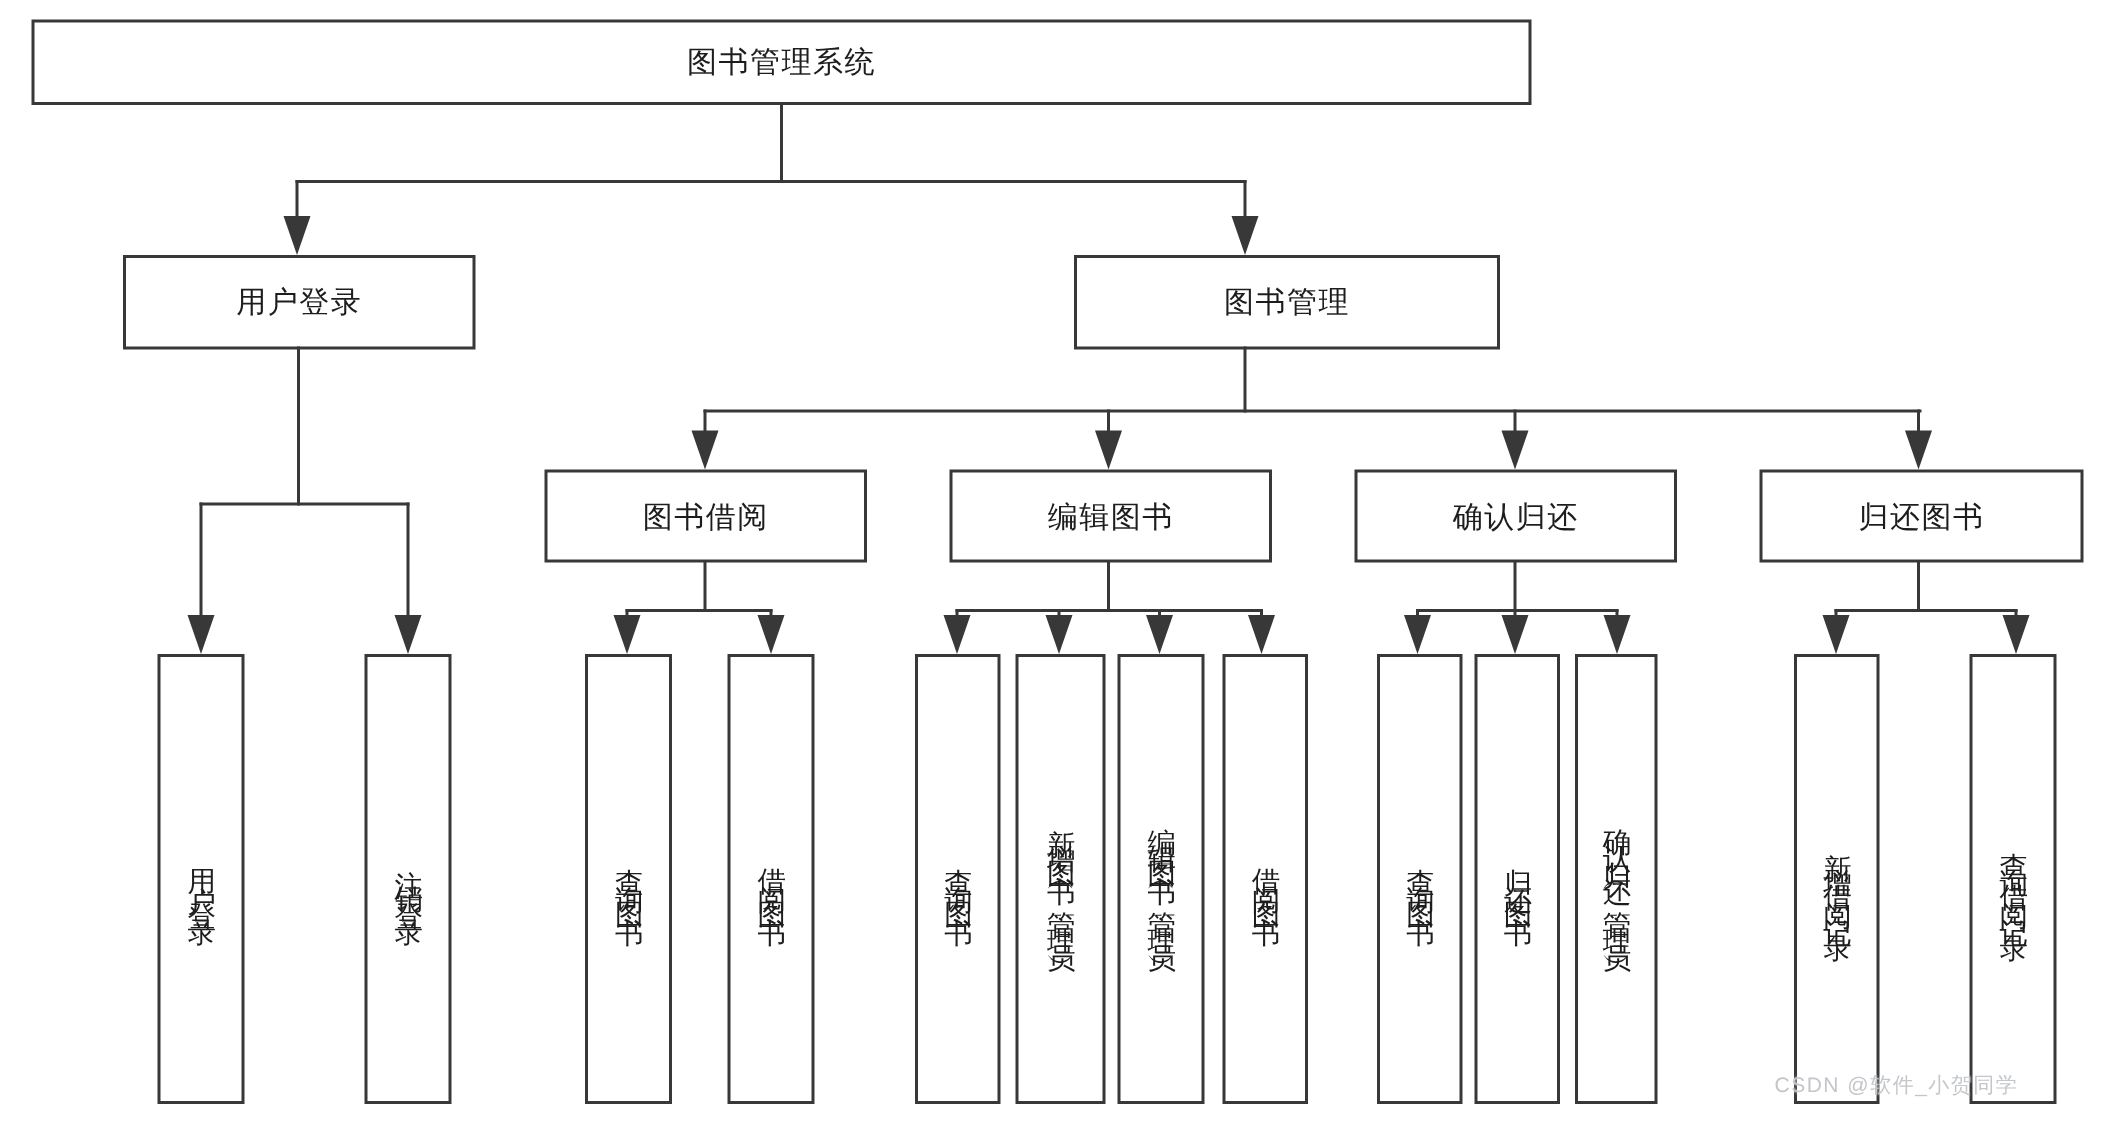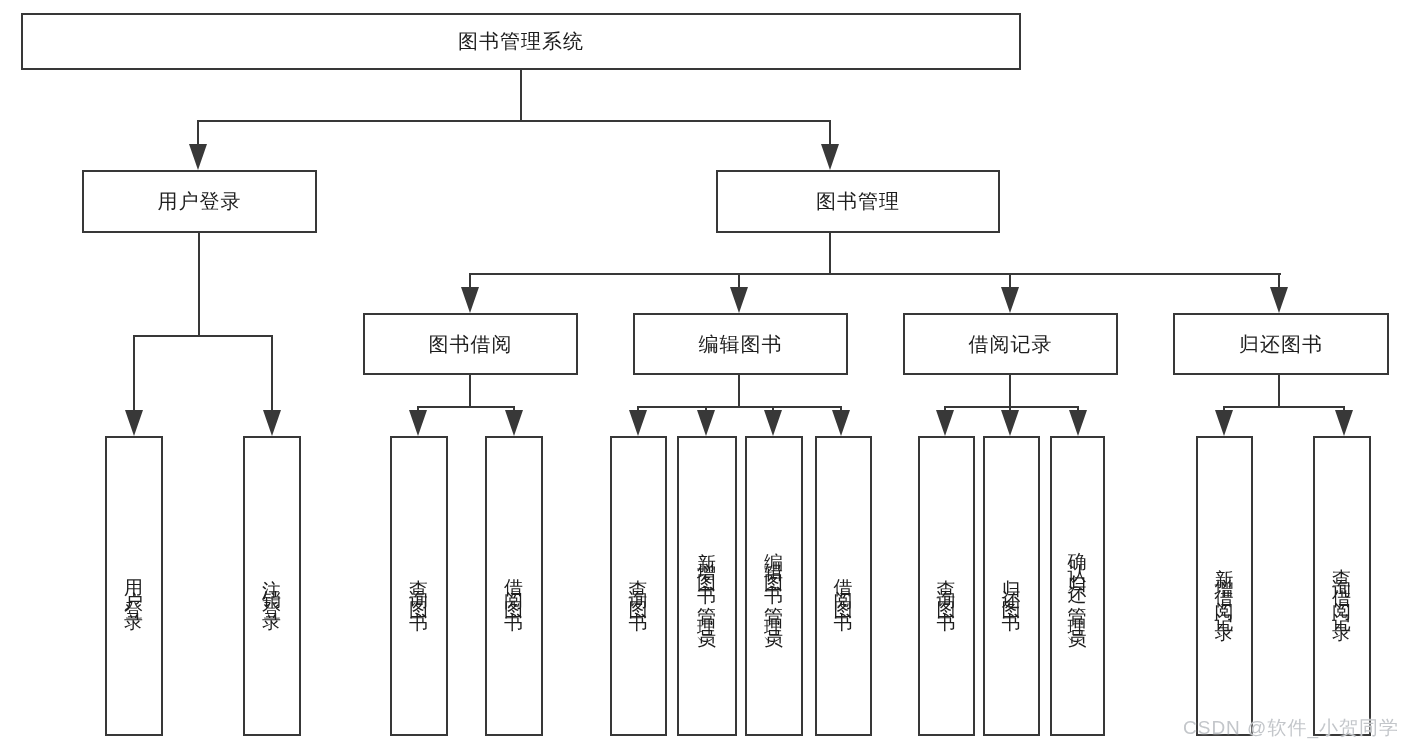--- a/index.html
+++ b/index.html
@@ -31,21 +31,21 @@
   }
   .ln  { position:absolute; background:var(--c-line,#383838); }
   .arr {
     position:absolute; width:0; height:0;
     border-left:9px solid transparent;
     border-right:9px solid transparent;
     border-top:26px solid var(--c-line,#383838);
   }
   .wm {
     position:absolute; left:1183px; top:715px; z-index:5;
-    font-size:19px; letter-spacing:1px; white-space:nowrap;
+    font-size:14px; letter-spacing:1px; white-space:nowrap;
     color:var(--c-watermark,#c3c6ca);
     text-shadow:0 0 2px #ffffff;
   }
 </style>
 </head>
 <body>
 
 <div class="canvas">
 
   <div class="node root">
@@ -84,21 +84,21 @@
   <div class="arr" style="left:1001px;top:287px"></div>
   <div class="arr" style="left:1270px;top:287px"></div>
 
   <div class="node lv3" style="left:363px;width:215px">
     <span class="hlabel">图书借阅</span>
   </div>
   <div class="node lv3" style="left:633px;width:215px">
     <span class="hlabel">编辑图书</span>
   </div>
   <div class="node lv3" style="left:903px;width:215px">
-    <span class="hlabel">借阅记录</span>
+    <span class="hlabel">确认归还</span>
   </div>
   <div class="node lv3" style="left:1173px;width:216px">
     <span class="hlabel">归还图书</span>
   </div>
 
   <div class="ln" style="left:469px;top:374px;width:2px;height:34px"></div>
   <div class="ln" style="left:417px;top:406px;width:98px;height:2px"></div>
   <div class="ln" style="left:417px;top:406px;width:2px;height:8px"></div>
   <div class="ln" style="left:513px;top:406px;width:2px;height:8px"></div>
   <div class="arr" style="left:409px;top:410px"></div>

